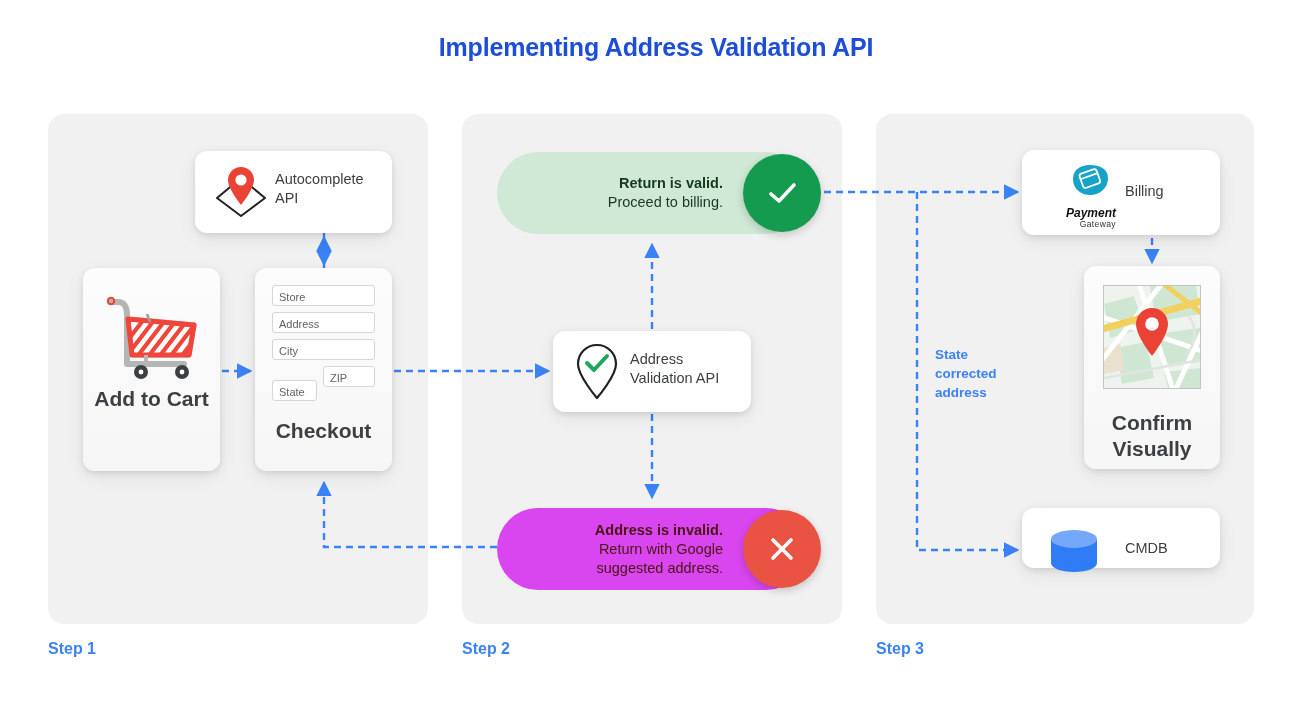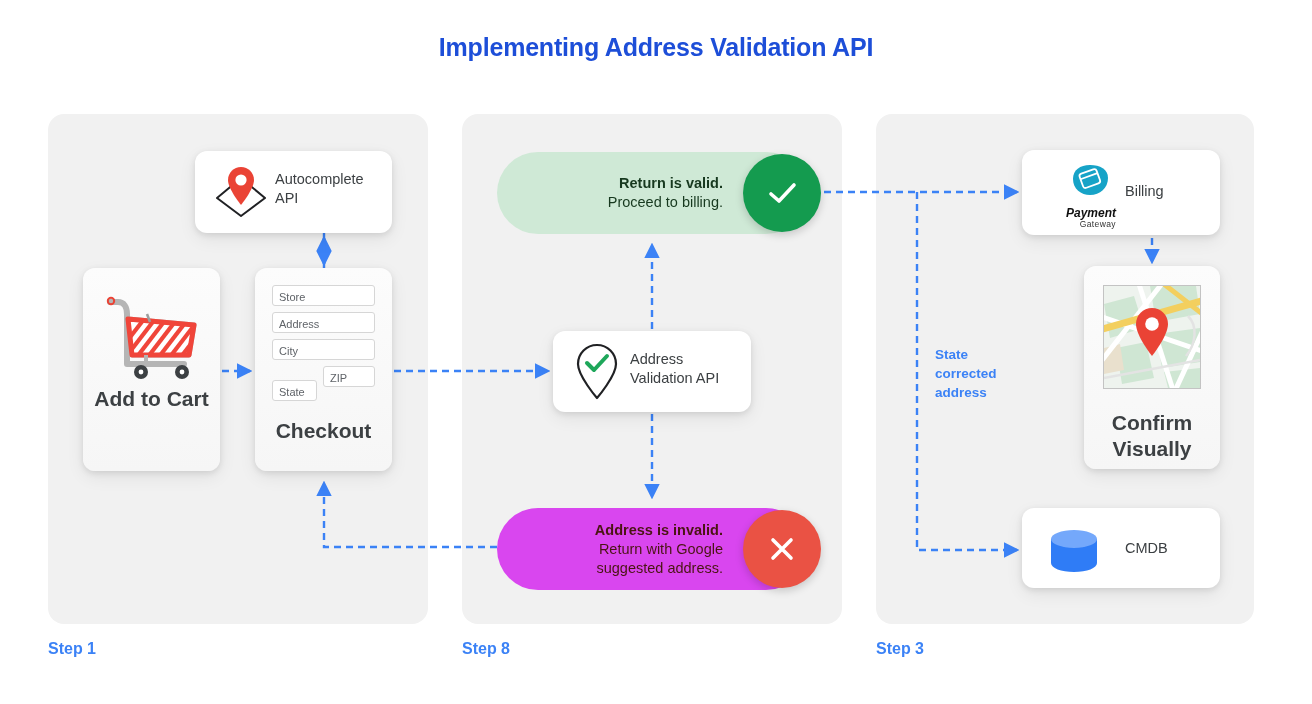--- a/index.html
+++ b/index.html
@@ -136,21 +136,21 @@
 
   #card-confirm { left: 1084px; top: 266px; width: 136px; height: 203px; }
   #map-thumb {
     position: absolute; left: 19px; top: 19px;
     width: 98px; height: 104px;
     border: 1px solid #c3c3c3;
     overflow: hidden; background: #ecf4ec;
   }
   #label-confirm { top: 144px; }
 
-  #card-cmdb { left: 1022px; top: 508px; width: 198px; height: 80px; }
+  #card-cmdb { left: 1022px; top: 508px; width: 198px; height: 60px; }
   #db-icon { position: absolute; left: 26px; top: 20px; }
   #cmdb-text {
     position: absolute; left: 103px; top: 32px;
     font-size: 14.5px; color: #3c4043;
   }
 
   
   #store-note {
     position: absolute; left: 935px; top: 345px; width: 90px;
     font-size: 13.5px; font-weight: bold; color: #3b82f6;
@@ -361,16 +361,16 @@
     <div id="cmdb-text">CMDB</div>
   </div>
 
   <div id="store-note">
     <span>State</span><br>
     <span>corrected</span><br>
     <span>address</span>
   </div>
 
   <div class="step-label" id="step-label-1">Step 1</div>
-  <div class="step-label" id="step-label-2">Step 8</div>
+  <div class="step-label" id="step-label-2">Step 2</div>
   <div class="step-label" id="step-label-3">Step 3</div>
 
 </div>
 
 </body></html>

